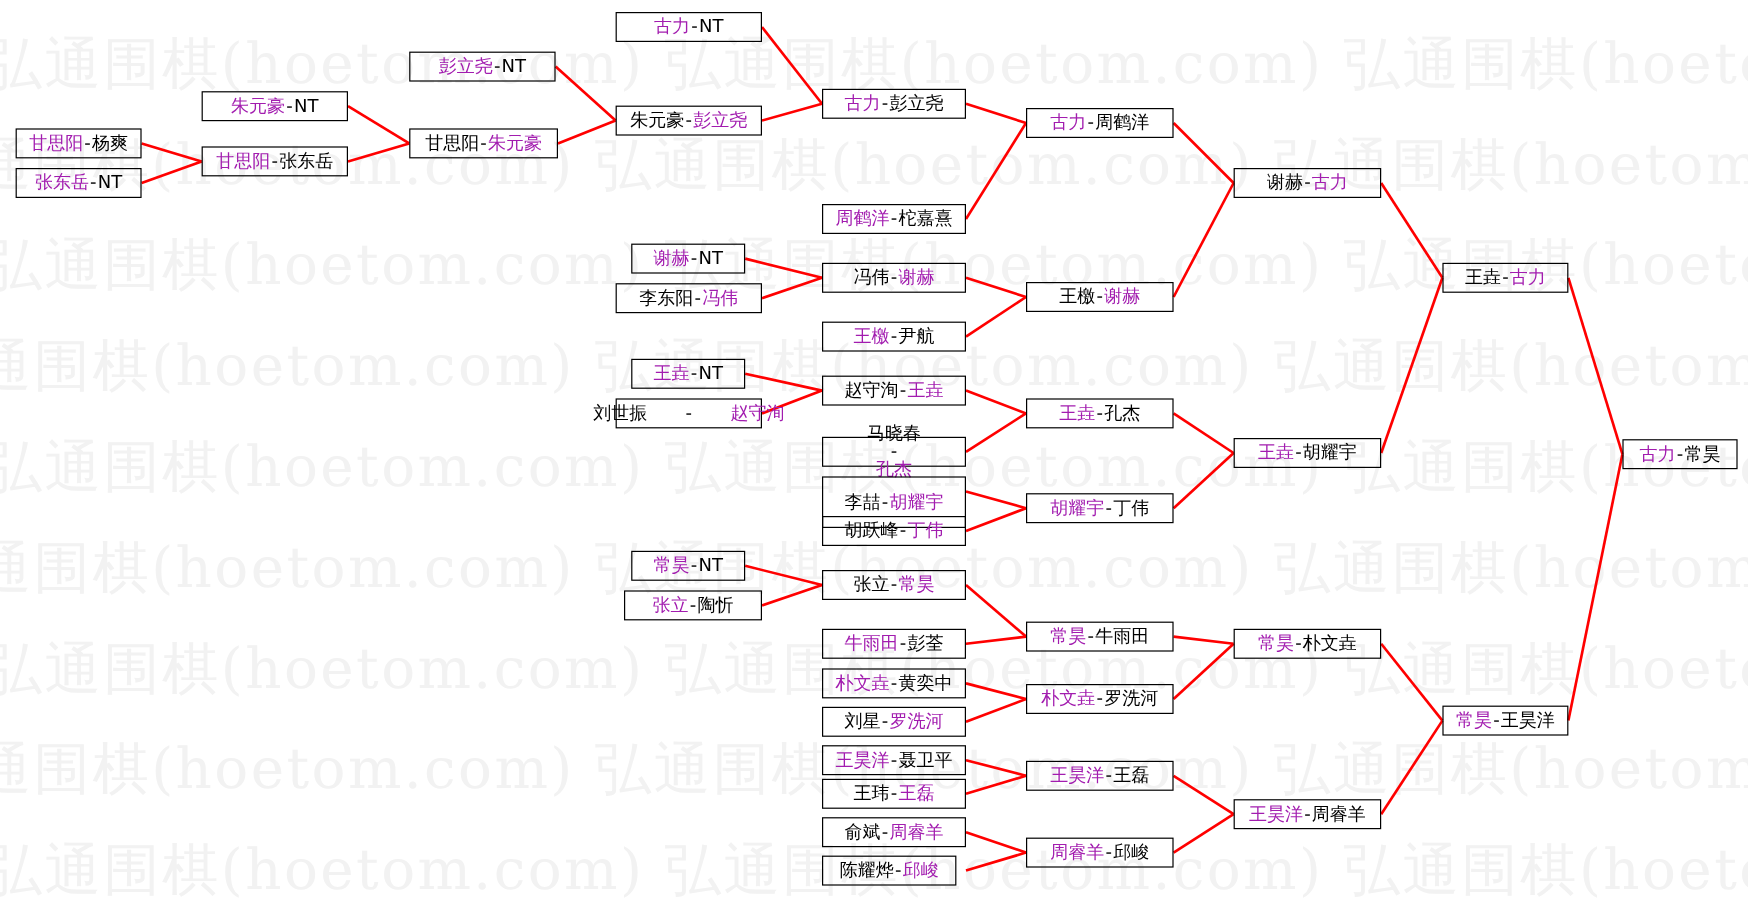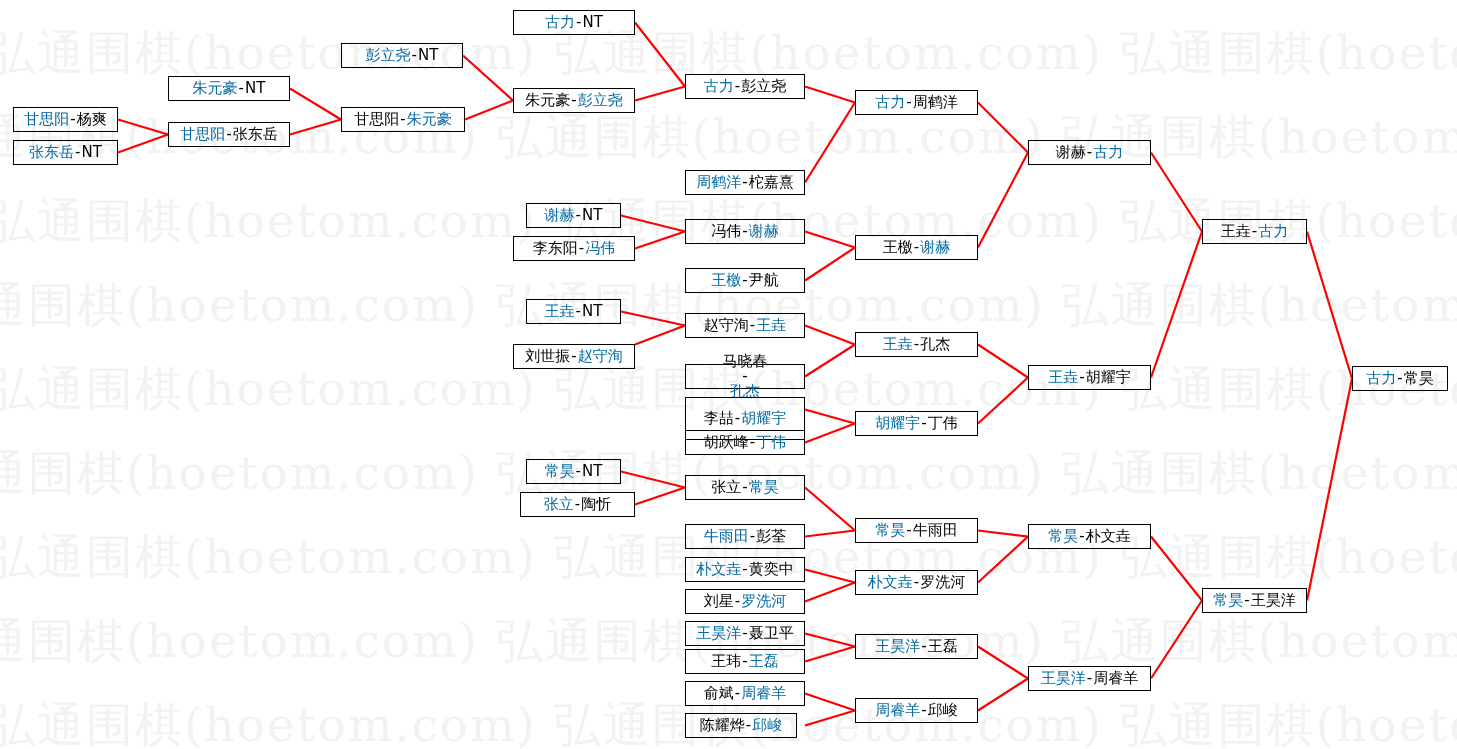--- a/index.html
+++ b/index.html
@@ -37,21 +37,21 @@
     background:transparent;
     font-size:15px;
     line-height:1;
     display:flex;
     align-items:center;
     justify-content:center;
     white-space:nowrap;
     font-family:"DejaVu Sans","Liberation Sans",sans-serif;
   }
   .match .p{display:inline-block;}
-  .win{color:#0369a1;}
+  .win{color:#a21caf;}
   .lose{color:#000000;}
   .dash{color:#000000;padding:0 1px;}
 </style>
 </head>
 <body>
 
 <div id="bracket">
   <div class="watermark-layer">
       <div class="wm-row" style="top: 22px; left: -12px; color: rgb(242, 242, 242);">弘通围棋(hoetom.com) 弘通围棋(hoetom.com) 弘通围棋(hoetom.com) 弘通围棋(hoetom.com) 弘通围棋(hoetom.com) 弘通围棋(hoetom.com) 弘通围棋(hoetom.com) 弘通围棋(hoetom.com) </div>
       <div class="wm-row" style="top: 106px; left: -70px; color: rgb(242, 242, 242);">弘通围棋(hoetom.com) 弘通围棋(hoetom.com) 弘通围棋(hoetom.com) 弘通围棋(hoetom.com) 弘通围棋(hoetom.com) 弘通围棋(hoetom.com) 弘通围棋(hoetom.com) 弘通围棋(hoetom.com) </div>
@@ -157,21 +157,21 @@
     <div class="match" style="left: 513px; top: 236px; width: 122px; height: 25px; border-color: rgb(0, 0, 0);">
       <span class="p lose">李东阳</span>
       <span class="dash">-</span>
       <span class="p win">冯伟</span>
     </div>
     <div class="match" style="left: 526px; top: 299px; width: 95px; height: 25px; border-color: rgb(0, 0, 0);">
       <span class="p win">王垚</span>
       <span class="dash">-</span>
       <span class="p lose">NT</span>
     </div>
-    <div class="match" style="left: 513px; top: 344px; width: 122px; height: 25px; border-color: rgb(0, 0, 0);">
+    <div class="match" style="left: 513px; top: 332px; width: 122px; height: 25px; border-color: rgb(0, 0, 0); gap: 31px;">
       <span class="p lose">刘世振</span>
       <span class="dash">-</span>
       <span class="p win">赵守洵</span>
     </div>
     <div class="match" style="left: 526px; top: 459px; width: 95px; height: 25px; border-color: rgb(0, 0, 0);">
       <span class="p win">常昊</span>
       <span class="dash">-</span>
       <span class="p lose">NT</span>
     </div>
     <div class="match" style="left: 520px; top: 492px; width: 115px; height: 25px; border-color: rgb(0, 0, 0);">

